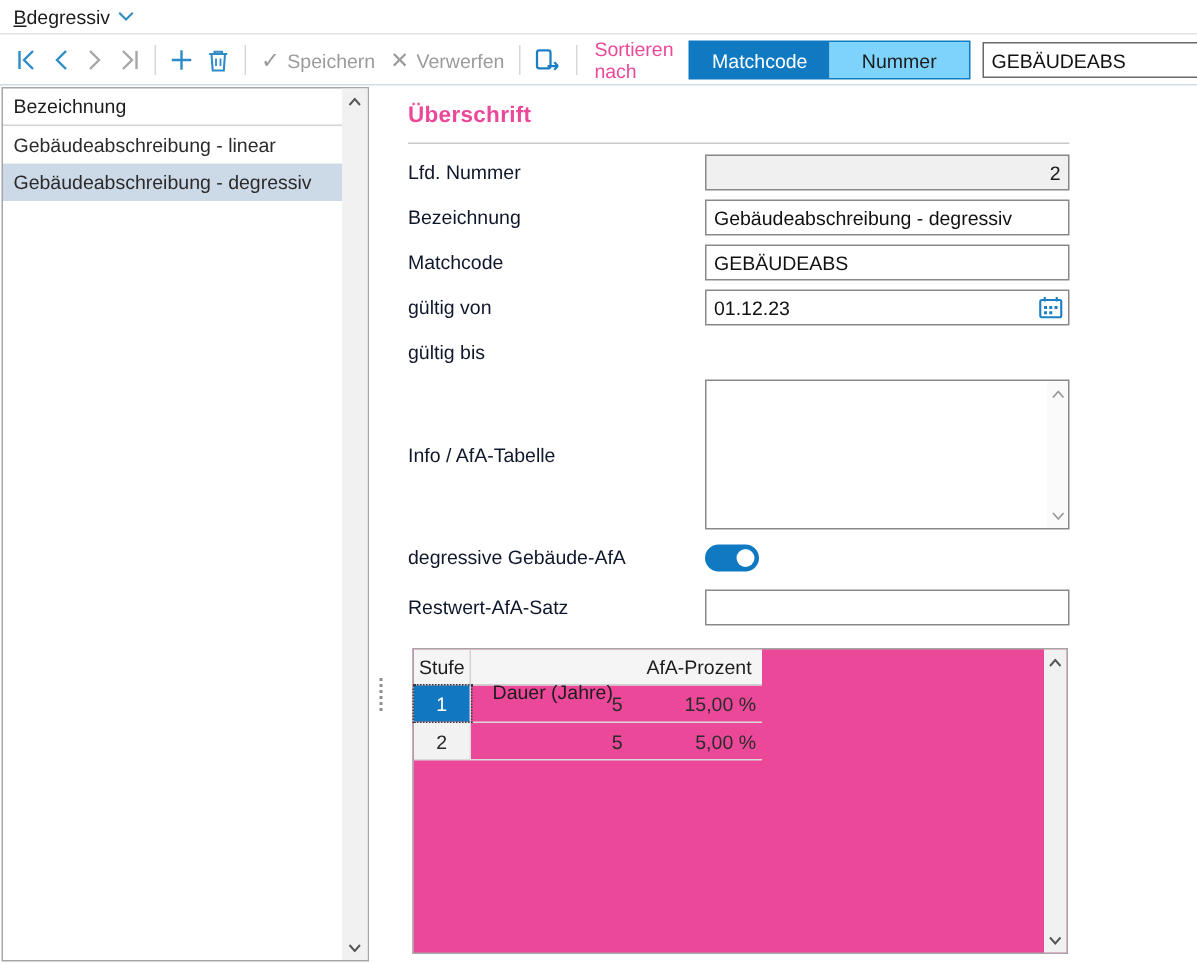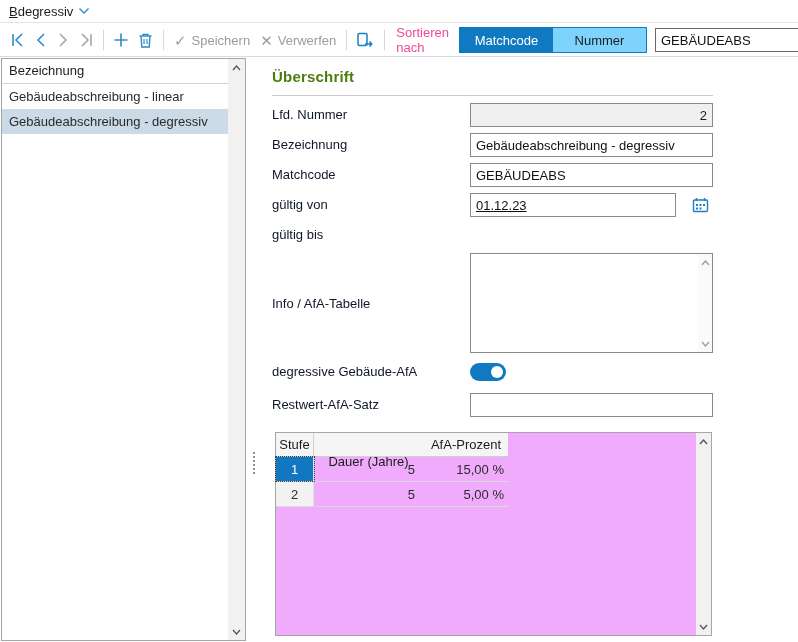--- a/index.html
+++ b/index.html
@@ -58,52 +58,52 @@
   }
   .scroll-arrow { height:17px; display:flex; align-items:center; justify-content:center; cursor:pointer; }
   
   .splitter {
     position:absolute; left:251px; top:452px; width:6px; height:26px;
     display:flex; flex-direction:column; align-items:center; gap:2px; cursor:col-resize;
   }
   .grip-dot { width:2px; height:2px; background:#8f8f8f; flex:none; }
   
   .form-panel { position:absolute; left:262px; top:58px; width:536px; height:584px; }
-  .form-heading { position:absolute; left:10px; top:10px; font-size:15px; font-weight:700; color:#4d7c0f; letter-spacing:0.2px; }
+  .form-heading { position:absolute; left:10px; top:10px; font-size:15px; font-weight:700; color:#ec4899; letter-spacing:0.2px; }
   .heading-rule { position:absolute; left:10px; top:37px; width:441px; height:1px; background:#c9c9c9; }
   .f-label { position:absolute; left:10px; color:#0f172a; font-size:13px; cursor:default; }
   .f-input {
     position:absolute; left:208px; width:243px; height:24px;
     border:1px solid #898989; font-family:"Liberation Sans", sans-serif;
     font-size:13px; padding:0 5px; color:#111; background:#fff;
   }
   .f-input.readonly { background:#f0f0f0; text-align:right; color:#1c1c1c; }
   .date-wrap { position:absolute; left:208px; width:243px; height:24px; }
-  .date-wrap .f-input { left:0; top:0; width:206px; padding-right:26px;text-decoration:underline; }
+  .date-wrap .f-input { left:0; top:0; width:243px; padding-right:26px; }
   .cal-btn { position:absolute; right:4px; top:4px; width:17px; height:16px; cursor:pointer; }
   .f-textarea {
     position:absolute; left:208px; top:195px; width:243px; height:100px;
     border:1px solid #898989; background:#fff; resize:none;
     font-family:"Liberation Sans", sans-serif; font-size:13px; padding:3px 20px 3px 5px;
   }
   .ta-scroll {
     position:absolute; left:436px; top:196px; width:14px; height:98px;
     background:#fafafa; display:flex; flex-direction:column; justify-content:space-between;
   }
   .toggle {
     position:absolute; left:208px; top:305px; width:36px; height:18px; border-radius:9px;
     background:#0f7ac2; cursor:pointer;
   }
   .toggle .knob {
     position:absolute; right:3px; top:3px; width:12px; height:12px; border-radius:50%; background:#fff;
   }
   
   .grid-box {
     position:absolute; left:13px; top:374px; width:437px; height:204px;
-    border:1px solid #a6a6a6; background:#f0abfc;
+    border:1px solid #a6a6a6; background:#ec4899;
   }
   .grid-head { display:flex; height:24px; background:#f5f5f5; border-bottom:1px solid #cfcfcf; width:232px; }
   .gh-cell {
     display:flex; align-items:center; justify-content:center; font-size:13px; color:#1c1c1c;
     border-right:1px solid #d2d2d2; cursor:default;
   }
   .gh-stufe { width:38px; } .gh-dauer { width:110px;margin-top:28px; } .gh-proz { width:84px; border-right:none; }
   .grid-row { display:flex; height:25px; width:232px; border-bottom:1px solid #dadada; }
   .gc { display:flex; align-items:center; font-size:13px; }
   .gc-stufe { width:38px; justify-content:center; background:#f2f2f2; border-right:1px solid #e0e0e0; }

